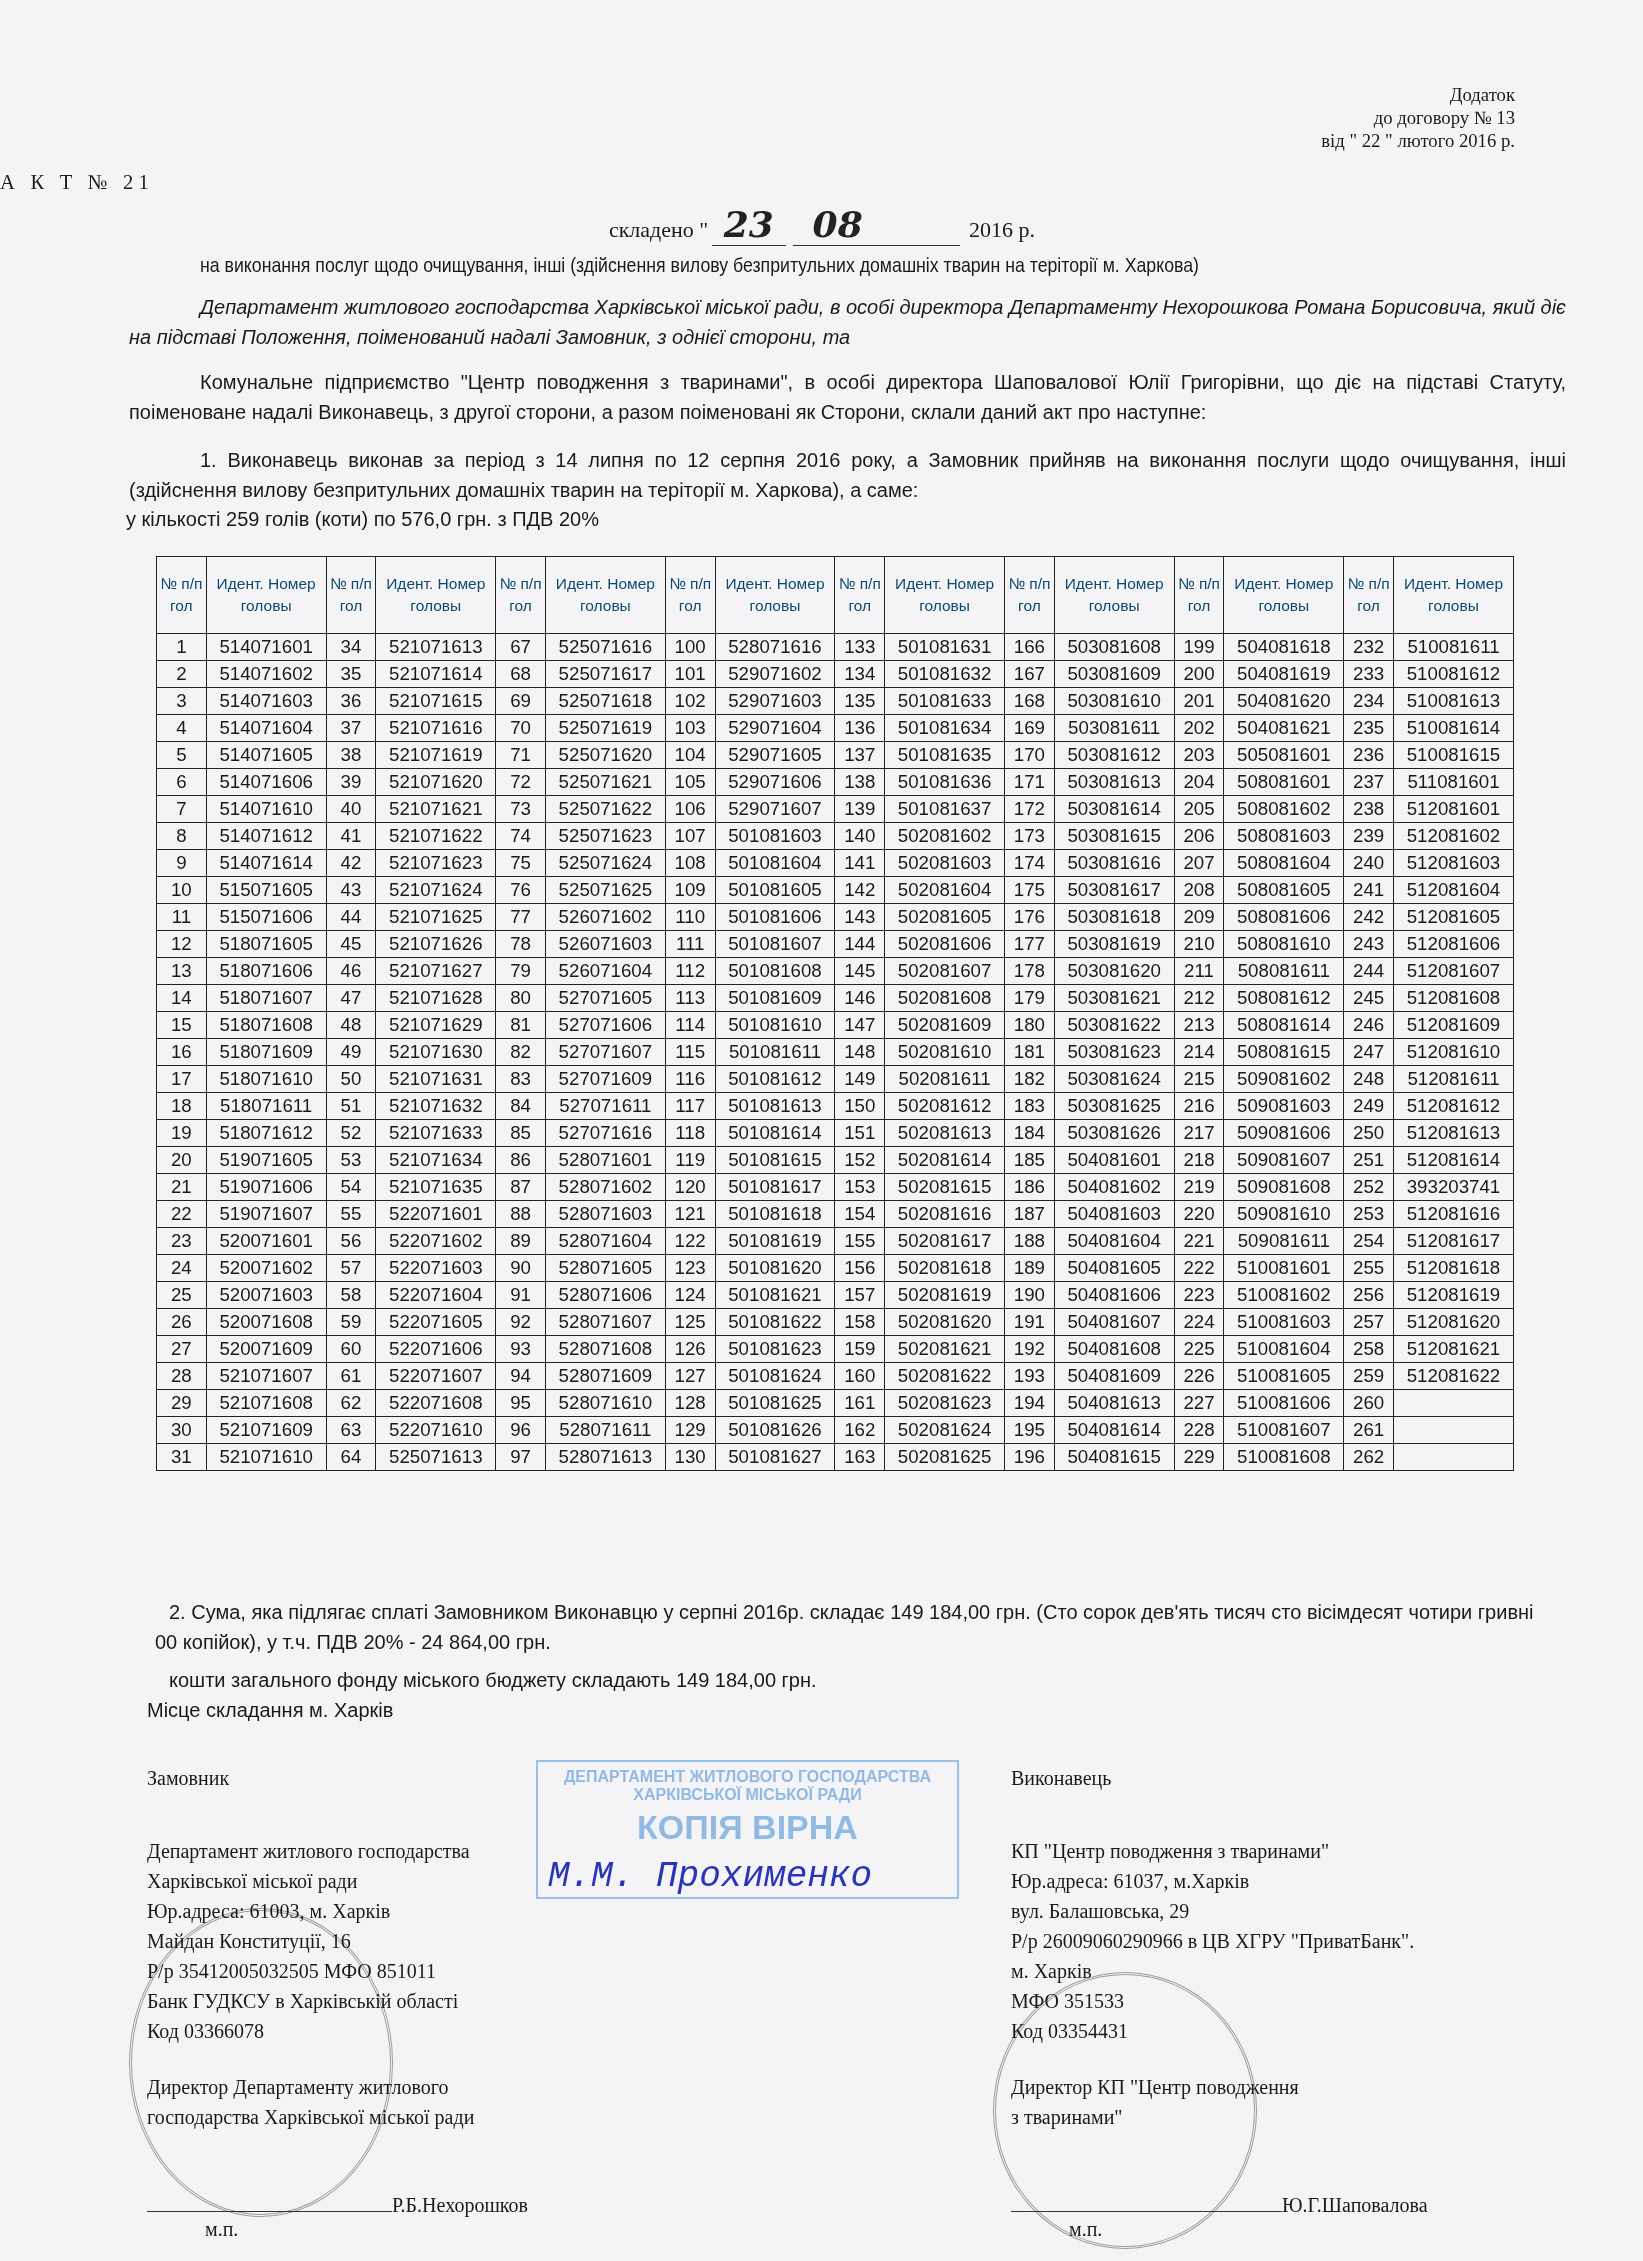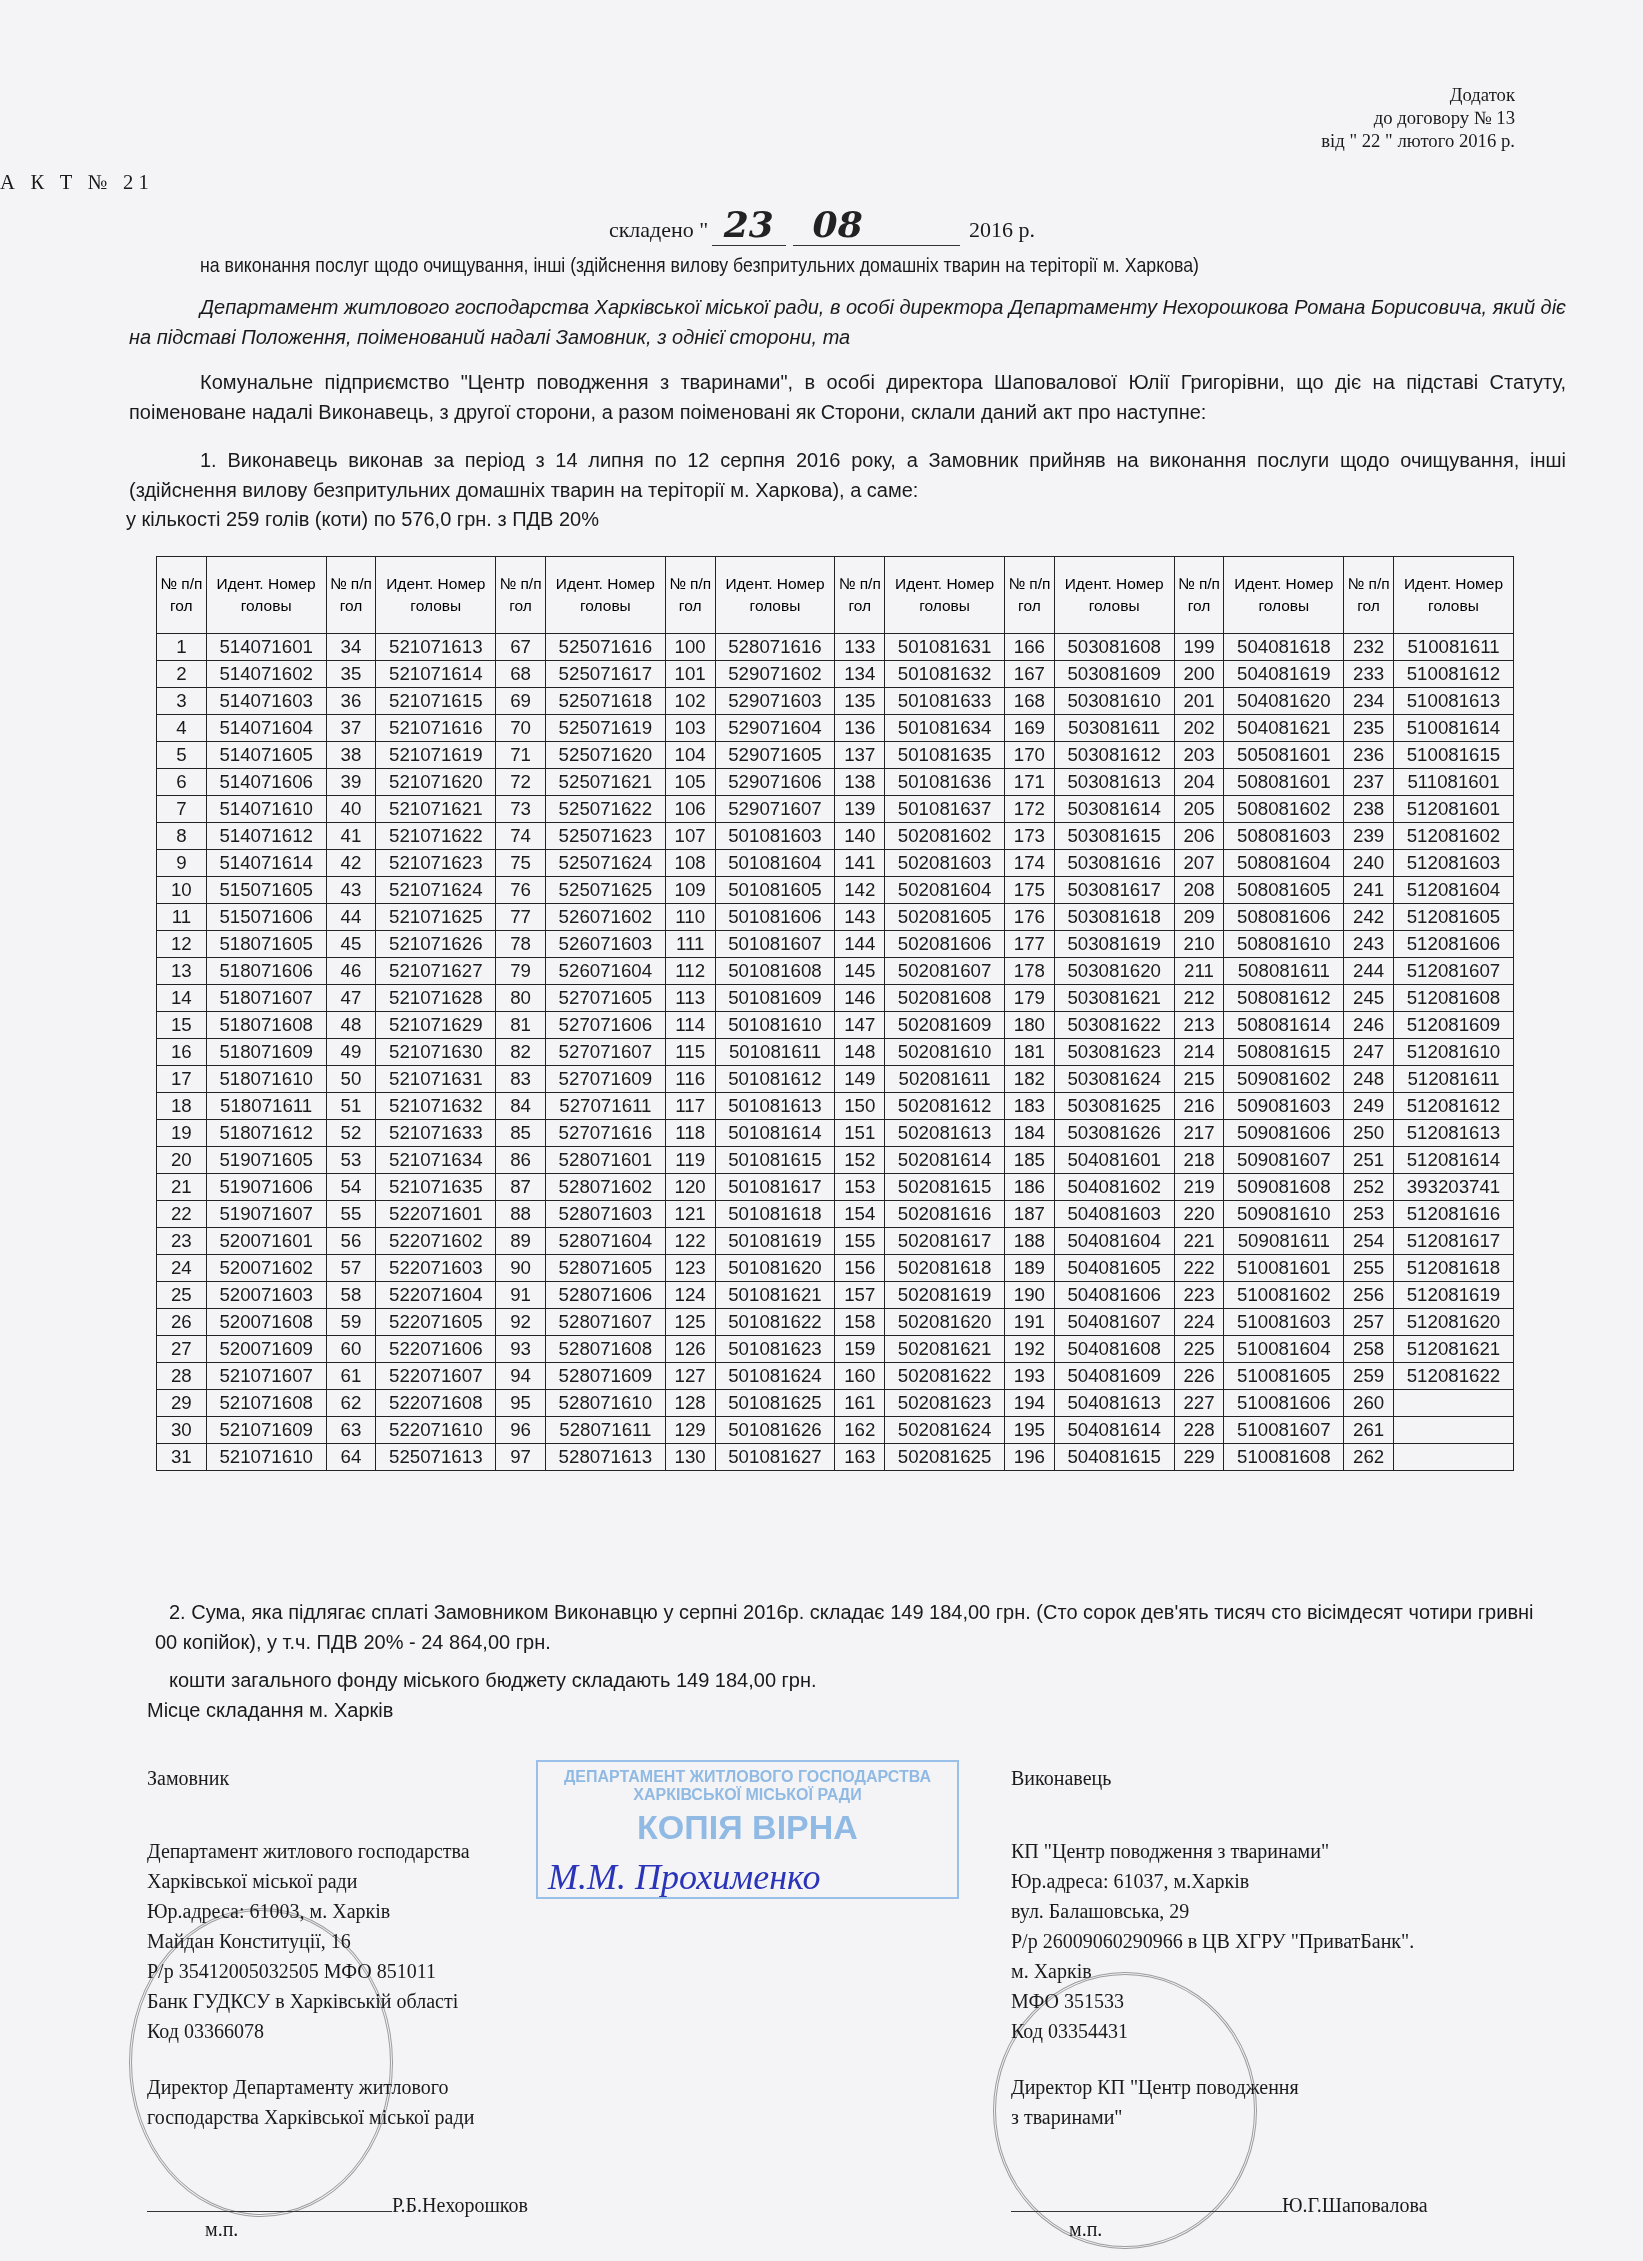--- a/index.html
+++ b/index.html
@@ -12,38 +12,38 @@
   .annex { right:129px; top:83px; text-align:right; font-size:18.7px; line-height:23px; }
   .act-title { left:0; width:1644px; top:171px; font-size:20.6px; letter-spacing:5.2px; }
   .act-date { left:0; width:1644px; top:203px; text-align:center; font-size:22px; }
   .act-date .hand { font-family:"DejaVu Serif", serif; font-style:italic; font-size:36px; font-weight:bold; color:#222; display:inline-block; border-bottom:1.3px solid #333; padding:0 11.6px; margin:0 3.9px; }
   .act-date .hand.wide { padding:0 97px 0 19.3px;text-align:right; }
   .subject { left:200px; top:253px; font-family:"Liberation Sans", sans-serif; font-size:20.6px; transform:scaleX(0.86); transform-origin:left; white-space:nowrap; }
   .para { left:129px; width:1437px; font-family:"Liberation Sans", sans-serif; font-size:20px; line-height:30px; text-align:justify; }
   .para .ind { display:inline-block; width:71px; }
   table.ids { position:absolute; left:156px; top:556px; width:1358px; border-collapse:collapse; font-family:"Liberation Sans", sans-serif; }
   table.ids th, table.ids td { border:1.3px solid #222; text-align:center; padding:0; }
-  table.ids th { font-weight:normal; font-size:15.5px; line-height:22px; color:#000000; height:76px; }
+  table.ids th { font-weight:normal; font-size:15.5px; line-height:22px; color:#0c4a6e; height:76px; }
   table.ids td { font-size:18.7px; height:26px; }
   table.ids td.n { width:45px; }
   table.ids td.id { width:110px; }
   .sum { left:155px; top:1597px; width:1386px; font-family:"Liberation Sans", sans-serif; font-size:20px; line-height:30px; }
   .fund { left:169px; top:1669px; font-family:"Liberation Sans", sans-serif; font-size:20px; }
   .place { left:147px; top:1699px; font-family:"Liberation Sans", sans-serif; font-size:20px; }
   .party { font-size:20px; line-height:30px; }
   .party .head { font-weight:normal; margin-bottom:43px;margin-top:8px; }
   .left-party { left:147px; top:1755px; }
   .right-party { left:1011px; top:1755px; }
   .sigline { display:inline-block; border-bottom:1.3px solid #333; }
   .stamp-blue { left:536px; top:1760px; width:419px; height:135px; border:2.6px solid #8ab8e6; color:#7fb0e0; text-align:center; font-family:"Liberation Sans", sans-serif; font-weight:bold; opacity:0.85; }
   .stamp-blue .l1 { font-size:16px; margin-top:6.4px; }
   .stamp-blue .l2 { font-size:16px; }
   .stamp-blue .l3 { font-size:34px; margin-top:3.9px; }
   .round-stamp { border:3.2px double #555; border-radius:50%; opacity:0.55; }
-  .scribble { font-family:Liberation Serif, serif; font-style:italic; color:#2a34b8; font-size:36px; }
+  .scribble { font-family:Liberation Mono, monospace; font-style:italic; color:#2a34b8; font-size:36px; }
 </style>
 </head>
 <body>
 
 <div class="abs annex">
   <div>Додаток</div>
   <div>до договору № 13</div>
   <div>від " 22 " лютого 2016 р.</div>
 </div>
 

